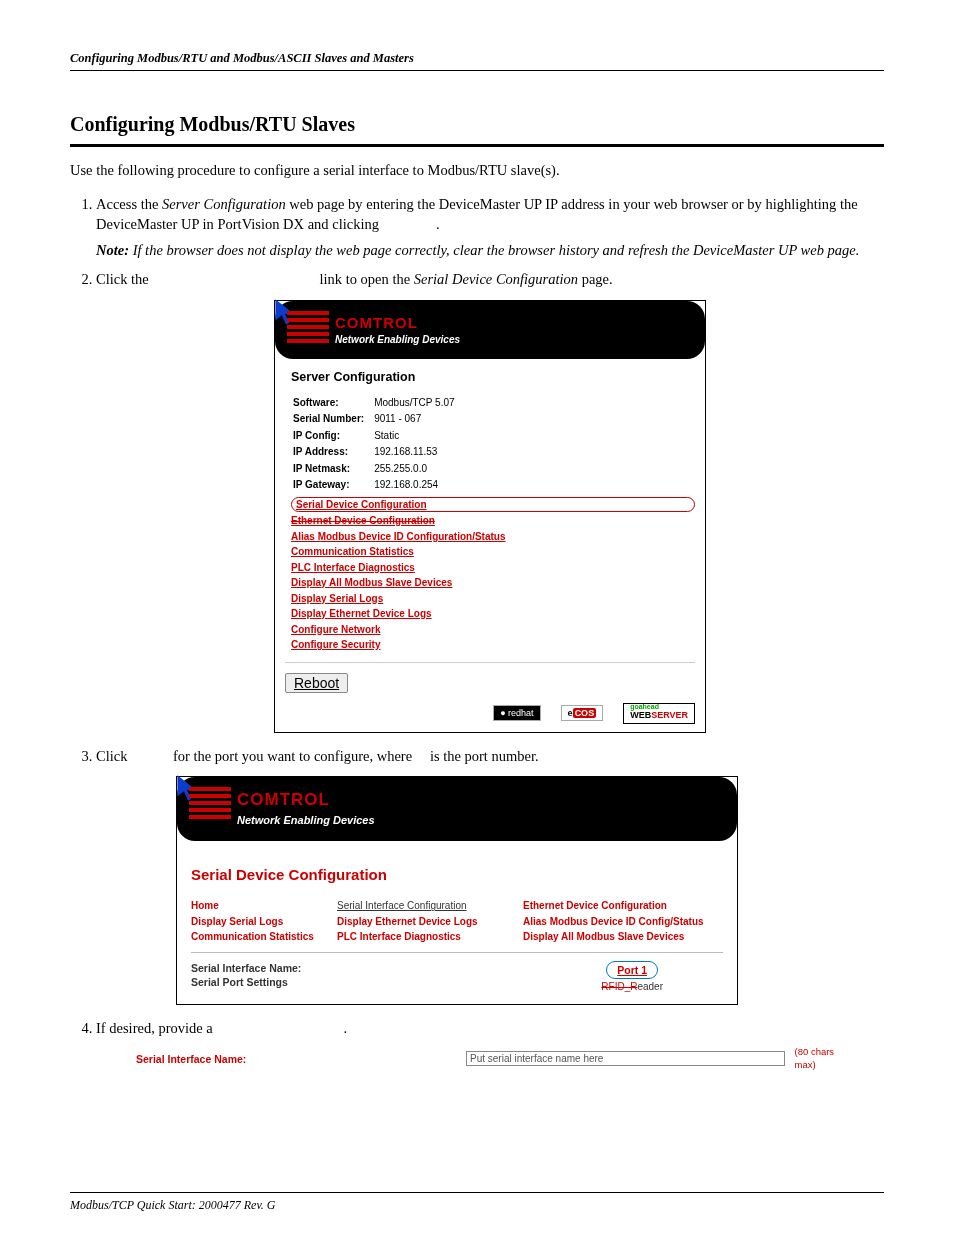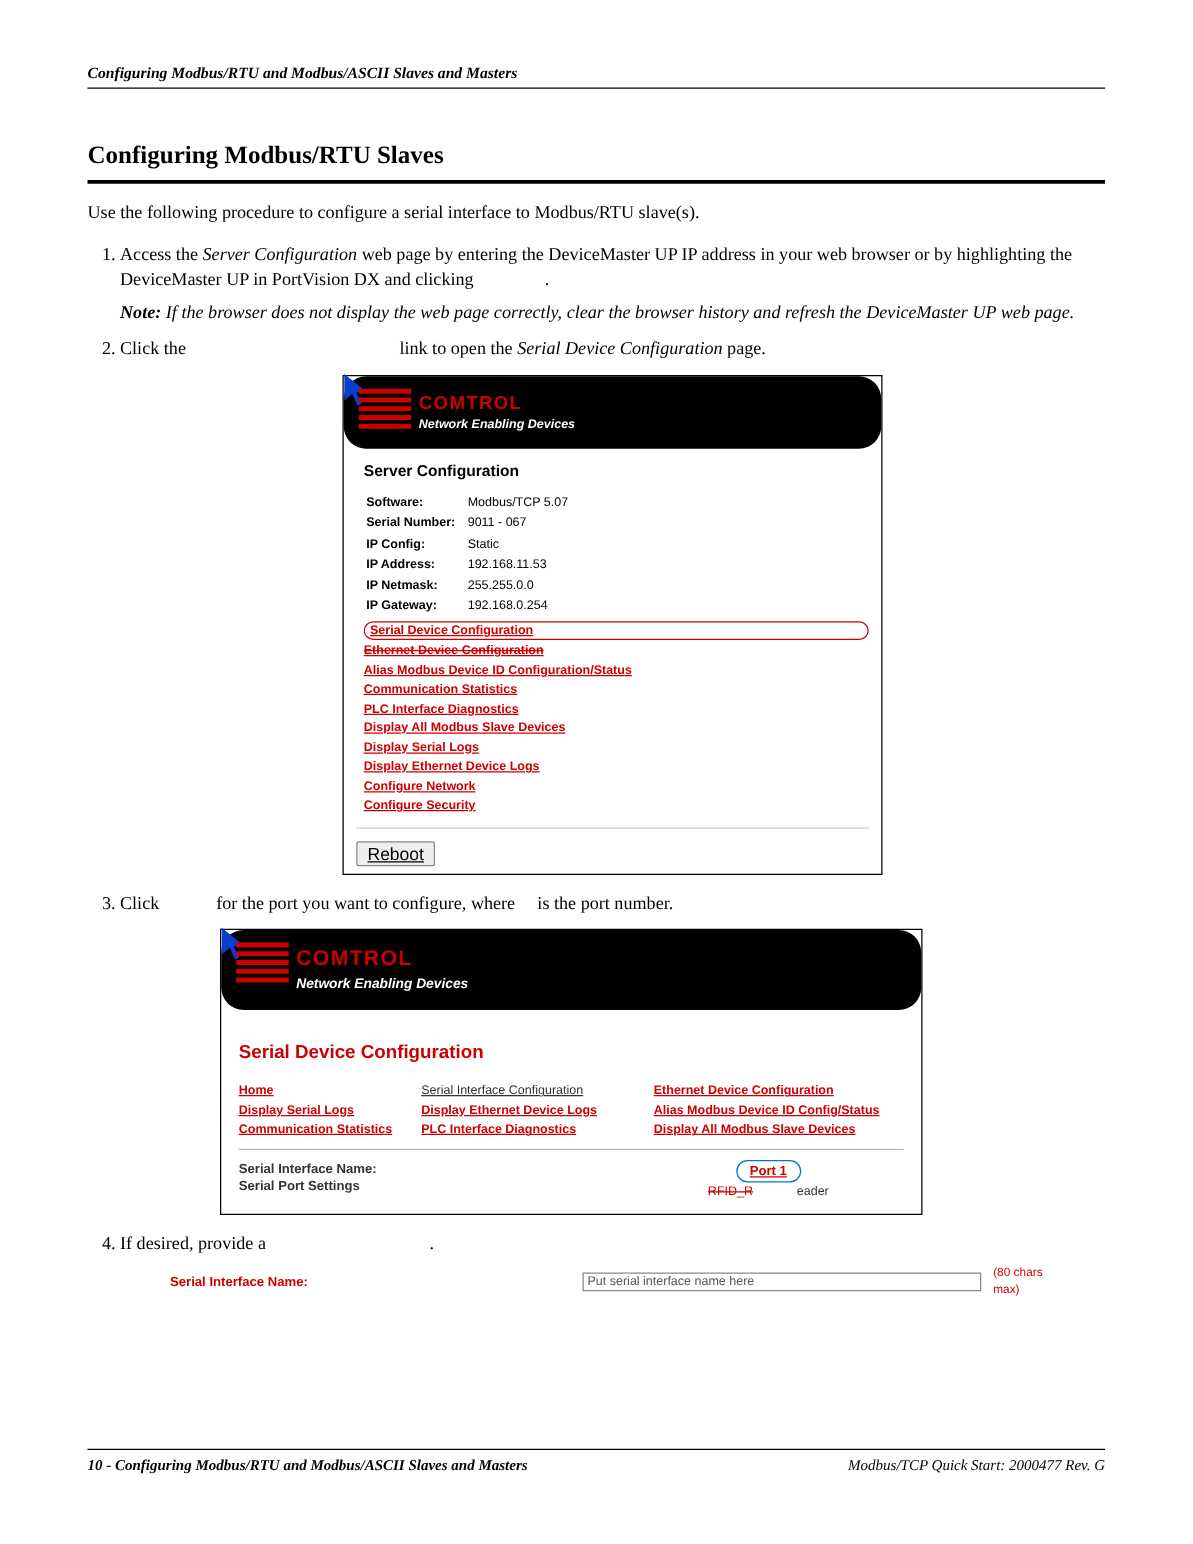--- a/index.html
+++ b/index.html
@@ -194,21 +194,20 @@
   }
   .link-grid {
     display: grid;
     grid-template-columns: 140px 180px auto;
     column-gap: 6px;
     row-gap: 2px;
     font-size: 10px;
   }
   .link-grid a, .link-grid span.lk {
     color: #c00;
-    text-decoration: underline;
     font-weight: bold;
   }
   .link-grid .cur {
     color: #333;
     text-decoration: underline;
   }
   .fig2 hr { border:0; border-top:1px solid #bbb; margin: 8px 0 6px 0;}
   .port-row {
     display: flex;
     align-items: flex-start;
@@ -234,21 +233,21 @@
     padding: 1px 10px;
     display: inline-block;
     position: relative;
   }
   .port-link .rfid {
     color: #c00;
     font-size: 10px;
     text-decoration: line-through;
     display: inline-block;
   }
-  .port-link .reader { color:#333; font-size:10px;padding-left:35px;}
+  .port-link .reader { color:#333; font-size:10px;}
   
   .sif {
     margin: 8px 0 0 40px;
     width: 720px;
     font-family: Arial, Helvetica, sans-serif;
     font-size: 10.5px;
   }
   .sif-row { display:flex; align-items:center; gap: 10px;}
   .sif-label { color:#c00; font-weight:bold; flex: 0 0 320px;}
   .sif-input { border:1px solid #888; font-size:10px; padding:1px 3px; width: 320px; color:#555;}
@@ -349,20 +348,25 @@
               <span class="lk">Display All Modbus Slave Devices</span>
               <span class="lk">Display Serial Logs</span>
               <span class="lk">Display Ethernet Device Logs</span>
               <span class="lk">Configure Network</span>
               <span class="lk">Configure Security</span>
             </div>
           </div>
         </div>
         <hr style="border:0;border-top:1px solid #ccc;margin:4px 10px;">
         <button class="reboot">Reboot</button>
+        <div class="footer-logos">
+          <span class="logo-pill redhat">● <span>redhat</span></span>
+          <span class="logo-pill ecos"><span>e</span><b>COS</b></span>
+          <span class="logo-pill webserver"><span class="g">goahead</span><span>WEB</span><span class="srv">SERVER</span></span>
+        </div>
       </div>
     </div>
   </li>
 
   <li>
     <span>Click </span><span class="gap">Port N</span><span> for the port you want to configure, where </span><span class="gap">N</span><span> is the port number.</span>
 
     <div class="fig" style="justify-content:flex-start; margin-left:80px;">
       <div class="fig2">
         <div class="banner">
@@ -416,15 +420,14 @@
       <div class="sif-row">
         <span class="sif-label">Serial Interface Name:</span>
         <input class="sif-input" value="Put serial interface name here" style="">
         <span class="sif-max">(80 chars max)</span>
       </div>
     </div>
   </li>
 </ol>
 
 <div class="page-footer">
-  <div class="left"><span>10 - </span><span>Configuring Modbus/RTU and Modbus/ASCII Slaves and Masters</span></div>
   <div><span class="italic">Modbus/TCP Quick Start</span><span>: 2000477 Rev. G</span></div>
 </div>
 
 </body></html>

